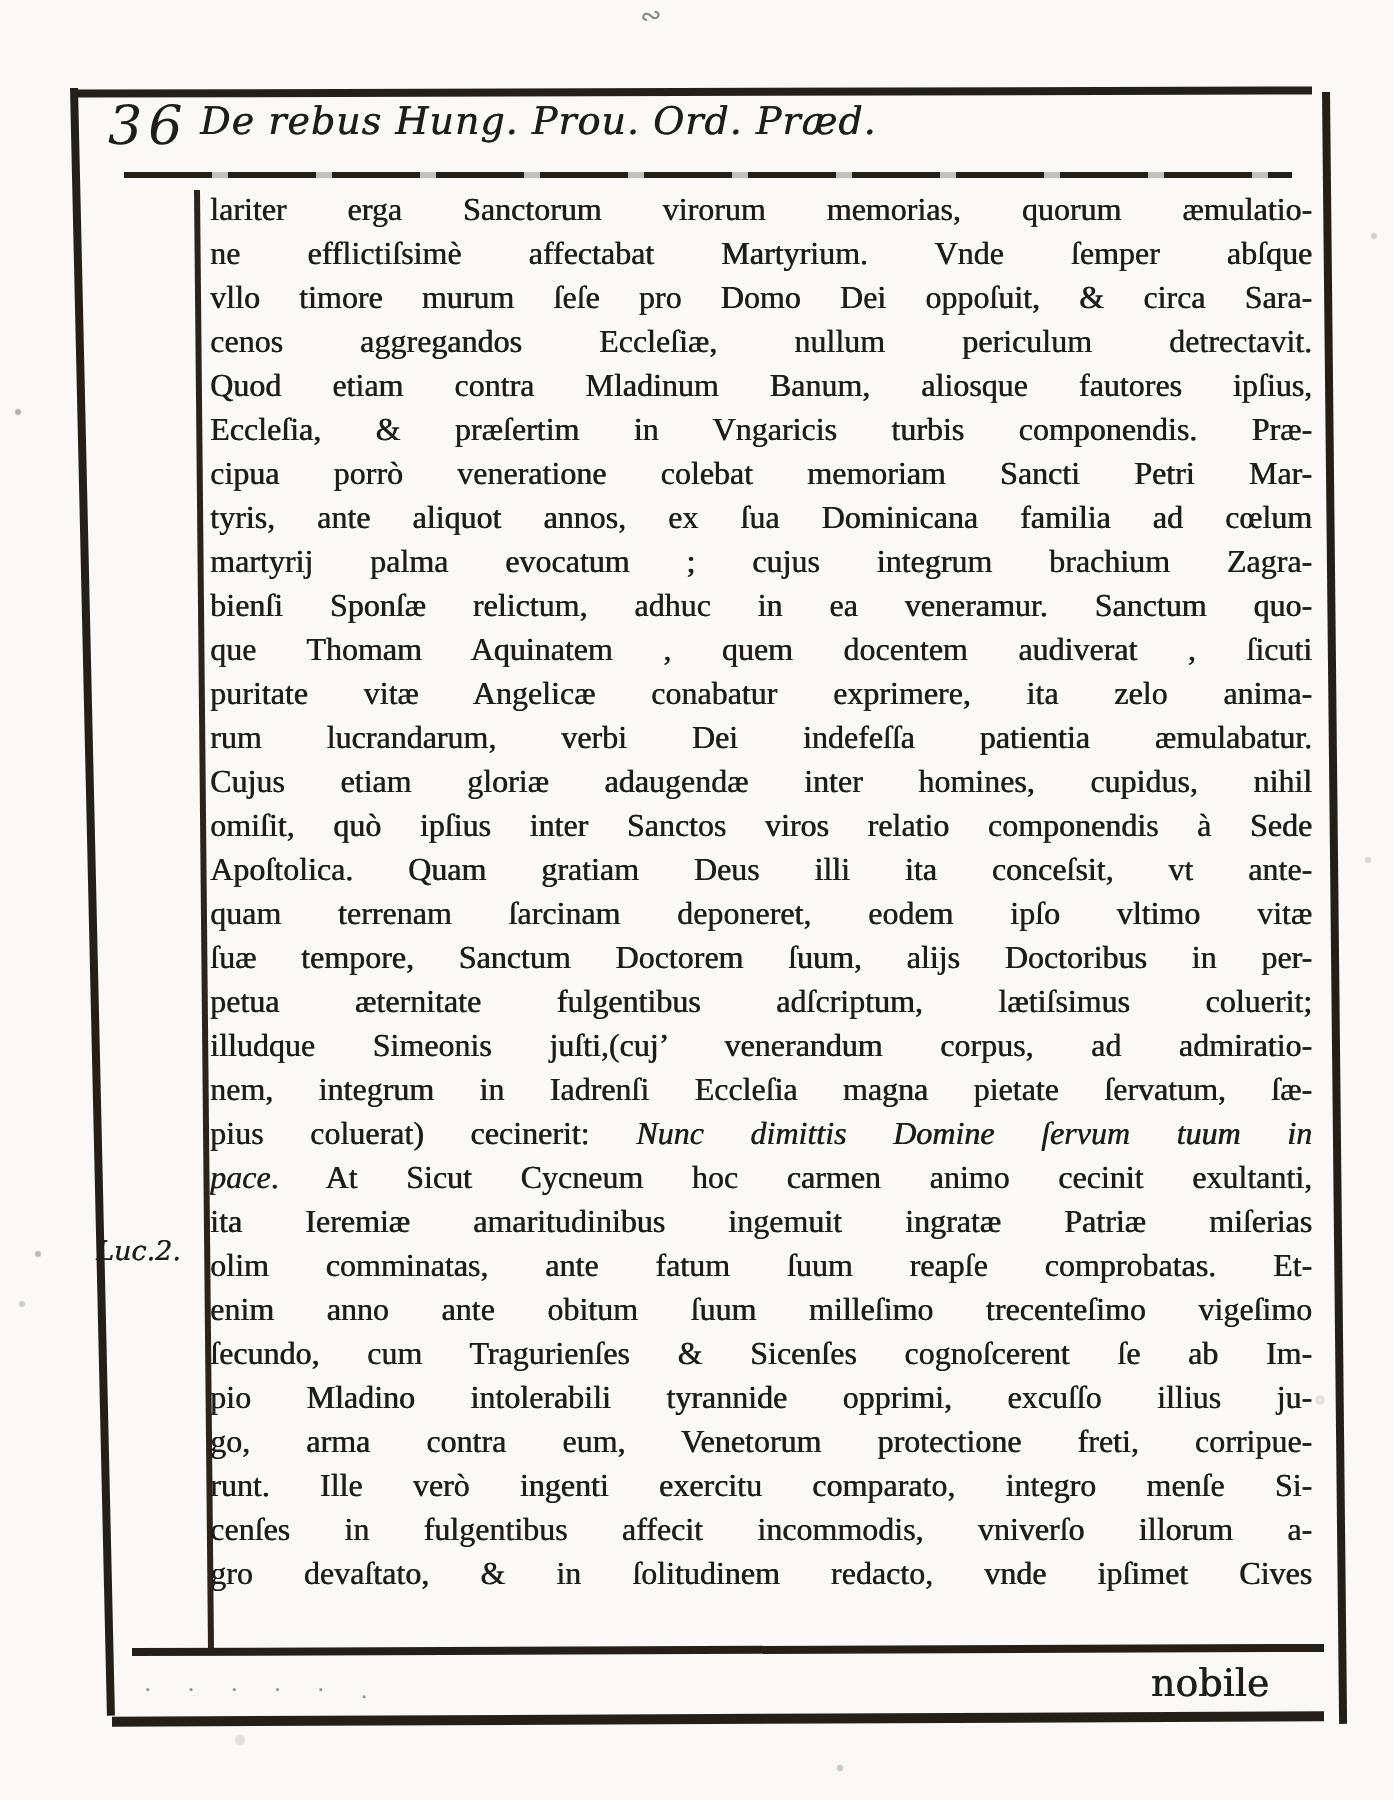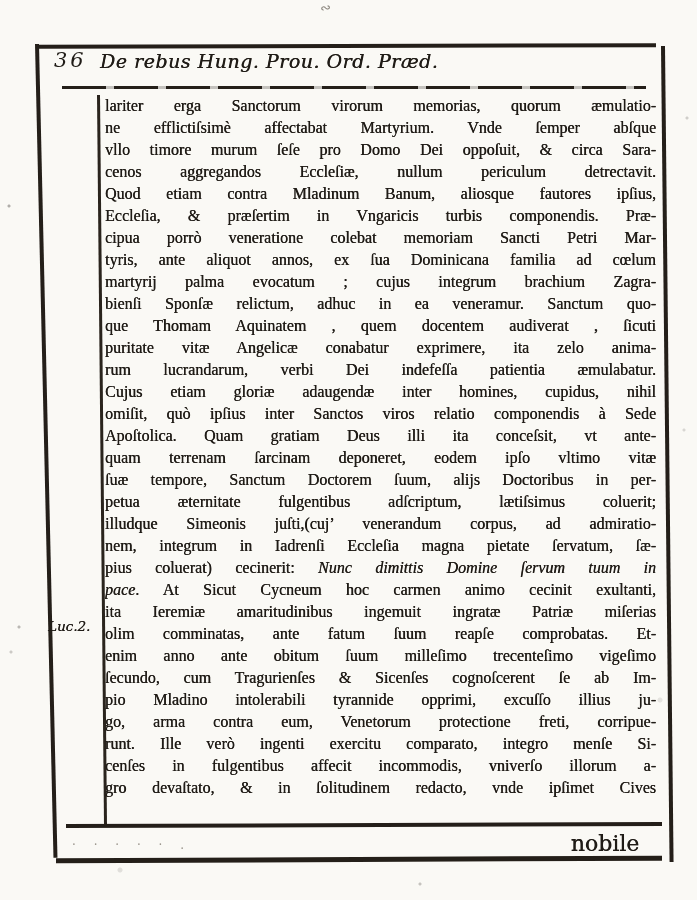--- a/index.html
+++ b/index.html
@@ -40,21 +40,21 @@
   .rule-bottom-1   { left: 66px;  top: 823px; width: 596px; height: 4px; transform: rotate(-0.2deg); }
   .rule-bottom-2   { left: 56px;  top: 857px; width: 606px; height: 4.5px; transform: rotate(-0.25deg); }
 
   .ornament {
     position: absolute; left: 320px; top: 0px;
     font-size: 13px; color: #8a857d;
     transform: rotate(-8deg);
   }
   .page-number {
     position: absolute; left: 54px; top: 48px;
-    font-size: 21px; font-style: italic; letter-spacing: 3px;
+    font-size: 27px; font-style: italic; letter-spacing: 3px;
   }
   .running-title {
     position: absolute; left: 100px; top: 50px; width: 540px;
     text-align: left; font-style: italic; font-size: 19px;
     letter-spacing: 0.5px;
     text-shadow: 0.3px 0 0 currentColor;
   }
   .margin-note {
     position: absolute; left: 48px; top: 578px; width: 46px;
     font-style: italic; font-size: 13.5px;
@@ -69,21 +69,21 @@
     font-size: 16px; word-spacing: -1px;
     text-align: justify; text-align-last: justify;
     overflow: hidden;
     text-shadow: 0.3px 0 0 currentColor;
     white-space: normal;
     font-family: Liberation Serif, serif;
   }
   .it { font-style: italic; }
   .catchword {
     position: absolute; left: 560px; top: 831px; width: 90px;
-    font-size: 22px; text-align: center;
+    font-size: 19px; text-align: center;
     text-shadow: 0.3px 0 0 currentColor;
   }
   .footer-dots {
     position: absolute; left: 72px; top: 838px;
     font-size: 12px; color: #9a958c; letter-spacing: 7px;
   }
 </style>
 </head>
 <body>
 

